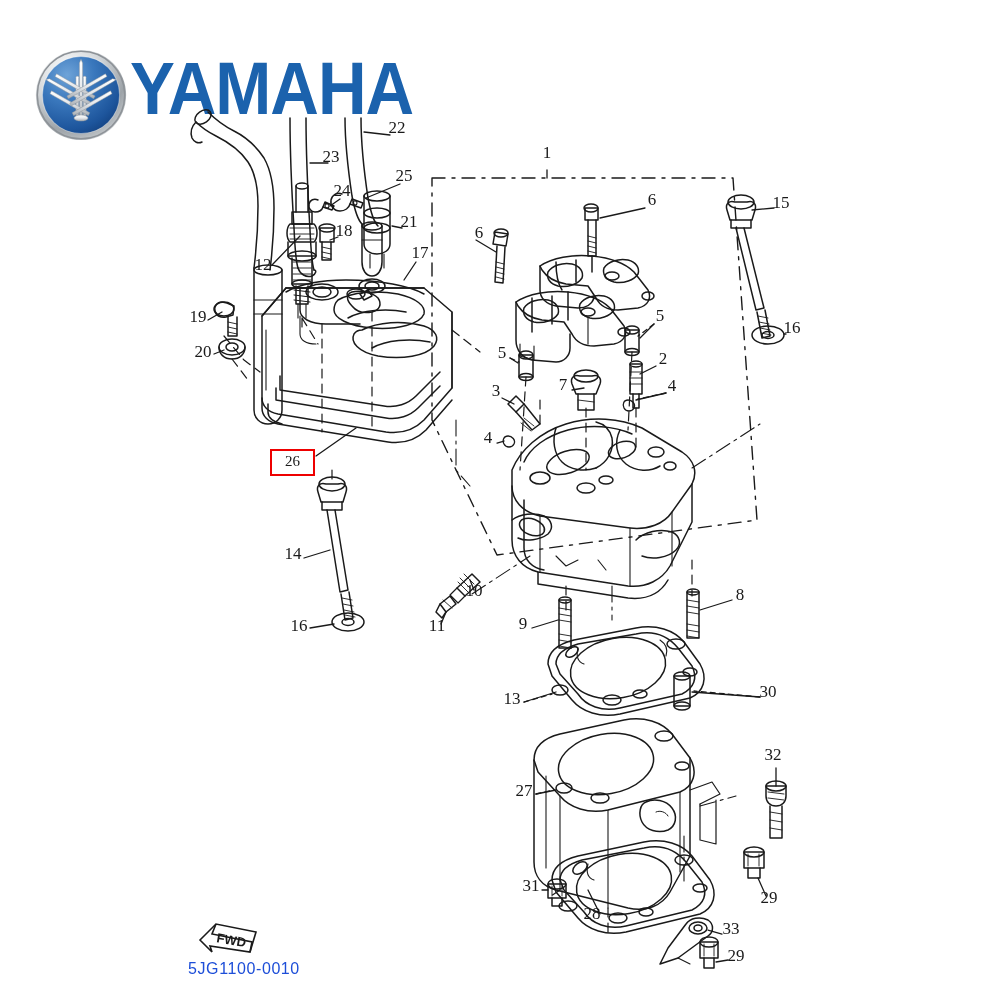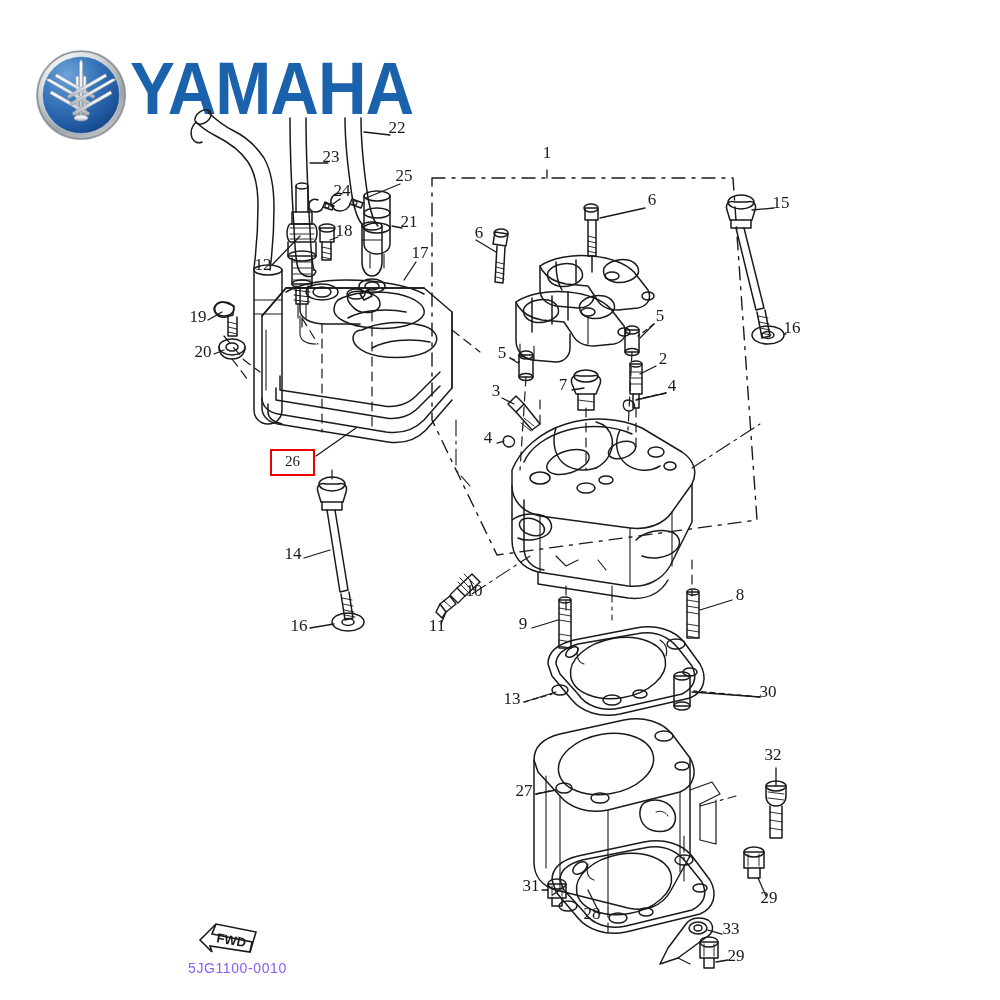--- a/index.html
+++ b/index.html
@@ -56,23 +56,23 @@
     line-height: 25px;
     text-align: center;
     font-family: "Liberation Serif", serif;
     font-size: 15px;
     color: #1a1a1a;
   }
   #drawing-code {
     position: absolute;
     left: 188px; top: 960px;
     font-family: "Liberation Sans", sans-serif;
-    font-size: 14px;
+    font-size: 16px;
     letter-spacing: 0.6px;
-    color: #8b5cf6;
+    color: #1d4ed8;
   }
   .fwd-text {
     font-family: "Liberation Sans", sans-serif;
     font-size: 13px;
     font-weight: bold;
     fill: #1a1a1a;
   }
 </style>
 </head>
 <body>

